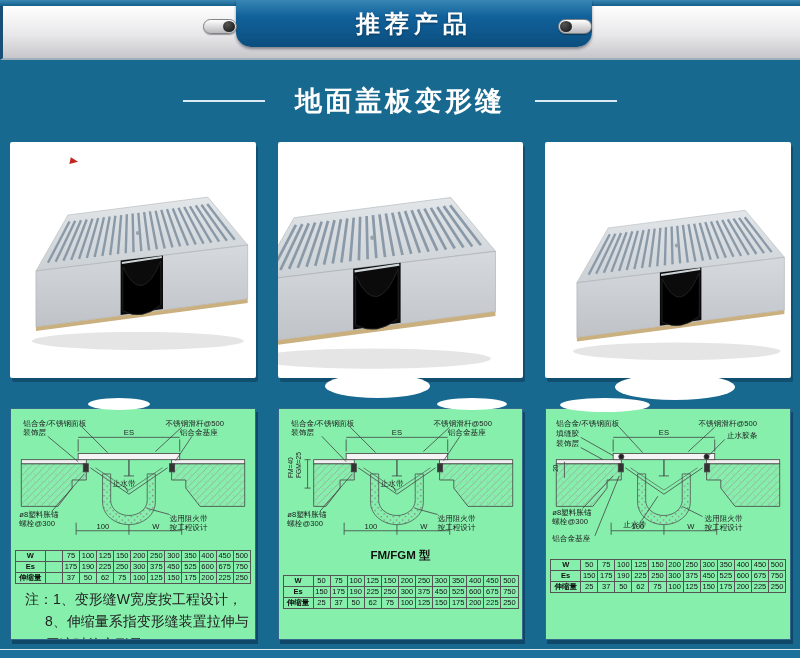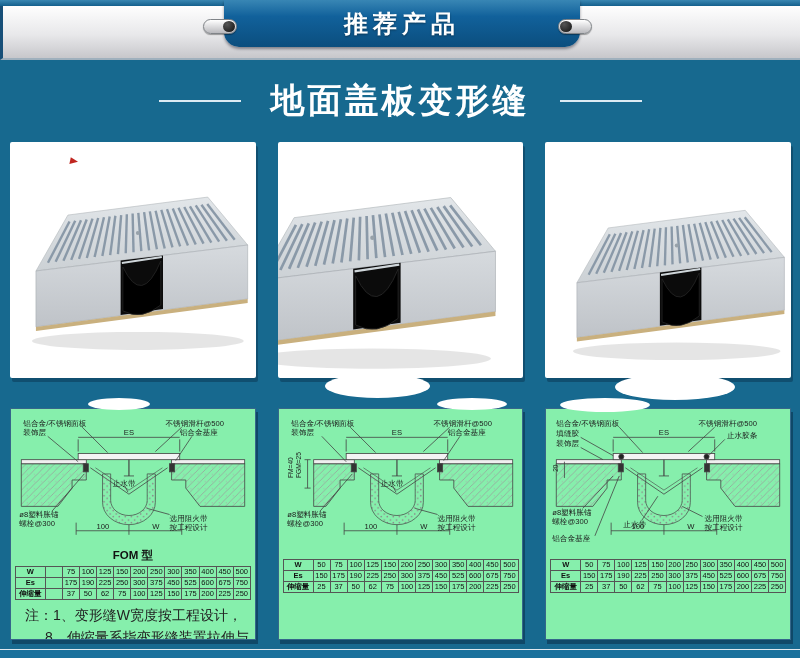--- a/index.html
+++ b/index.html
@@ -5,39 +5,39 @@
   * { margin:0; padding:0; box-sizing:border-box; }
   body { font-family:"Liberation Sans", sans-serif; }
   .page { position:relative; width:800px; height:658px; background:#17698f; overflow:hidden; }
 
   
   .top-strip { position:absolute; top:0; left:0; right:0; height:6px;
                background:linear-gradient(#3a87b2,#14608d); }
   .gray-band { position:absolute; top:6px; left:0; right:0; height:54px;
                background:linear-gradient(#fefefe,#e8e8ea 55%,#c7c7cb);
                border-bottom:2px solid #9fb0bd; border-left:3px solid #174f78; }
-  .banner-tab { position:absolute; top:0; left:224px; width:356px; height:47px;
+  .banner-tab { position:absolute; top:0; left:236px; width:356px; height:47px;
                 background:linear-gradient(180deg,#3886b4 0%,#11619b 35%,#0b4e7e 100%);
                 border-radius:0 0 15px 15px; box-shadow:0 2px 3px rgba(0,0,20,.4);
                 display:flex; align-items:center; justify-content:center; }
   .banner-tab span { color:#fff; font-size:24px; font-weight:bold; letter-spacing:5px;
                      text-shadow:0 1px 2px rgba(0,0,0,.4); }
   .pin { position:absolute; top:19px; width:34px; height:15px; border-radius:8px;
          background:linear-gradient(#ffffff,#b9b9bd); border:1px solid #808488;
          box-shadow:0 1px 1px rgba(0,0,0,.35); }
   .pin::after { content:""; position:absolute; top:1px; width:12px; height:11px;
                 border-radius:50%; background:radial-gradient(circle at 35% 30%,#555,#101010); }
   .pin-left { left:203px; } .pin-left::after { right:1px; }
   .pin-right { left:558px; } .pin-right::after { left:1px; }
 
   
   .section-heading { position:absolute; top:78px; left:0; right:0; height:46px;
                      display:flex; align-items:center; justify-content:center; gap:30px; }
   .section-heading .rule { width:82px; height:2px; background:#dcebf3; }
-  .section-heading h1 { color:#ffffff; font-size:34px; font-weight:bold; letter-spacing:3px; }
+  .section-heading h1 { color:#ffffff; font-size:27px; font-weight:bold; letter-spacing:3px; }
 
   
   .products-row  { position:absolute; top:142px; left:10px; width:781px; height:236px;
                    display:flex; gap:22px; }
   .diagrams-row  { position:absolute; top:408px; left:10px; width:781px; height:232px;
                    display:flex; gap:22px; }
   .product-panel { flex:1; background:#fff; border-radius:2px; position:relative;
                    overflow:hidden; box-shadow:2px 4px 0 rgba(8,40,66,.4); }
   .diagram-panel { flex:1; background:#86efac; border:1px solid #35678a; position:relative;
                    overflow:hidden; box-shadow:2px 4px 0 rgba(8,40,66,.5); padding-top:4px; }
@@ -280,21 +280,20 @@
         <text x="152" y="11">不锈钢滑杆@500</text>
         <text x="166" y="20">铝合金基座</text>
         <text x="100" y="70">止水带</text>
         <text x="8" y="100">ø8塑料胀锚</text>
         <text x="8" y="109">螺栓@300</text>
         <text x="156" y="104">选用阻火带</text>
         <text x="156" y="113">按工程设计</text>
         <text x="84" y="112">100</text>
         <text x="139" y="112">W</text>
       </svg>
-      <div class="diag-title">FOM 型</div>
       <table class="spec">
         <colgroup>
             <col class="c0">
             <col>
             <col>
             <col>
             <col>
             <col>
             <col>
             <col>
@@ -399,20 +398,21 @@
         <text class="sm" x="14" y="62" transform="rotate(-90 14 62)">FM=40</text>
         <text class="sm" x="22" y="62" transform="rotate(-90 22 62)">FGM=25</text>
         <text x="100" y="70">止水带</text>
         <text x="8" y="100">ø8塑料胀锚</text>
         <text x="8" y="109">螺栓@300</text>
         <text x="156" y="104">选用阻火带</text>
         <text x="156" y="113">按工程设计</text>
         <text x="84" y="112">100</text>
         <text x="139" y="112">W</text>
       </svg>
+      <div class="diag-title">FM/FGM 型</div>
       <table class="spec pushed">
         <colgroup>
             <col class="c0">
             <col>
             <col>
             <col>
             <col>
             <col>
             <col>
             <col>

